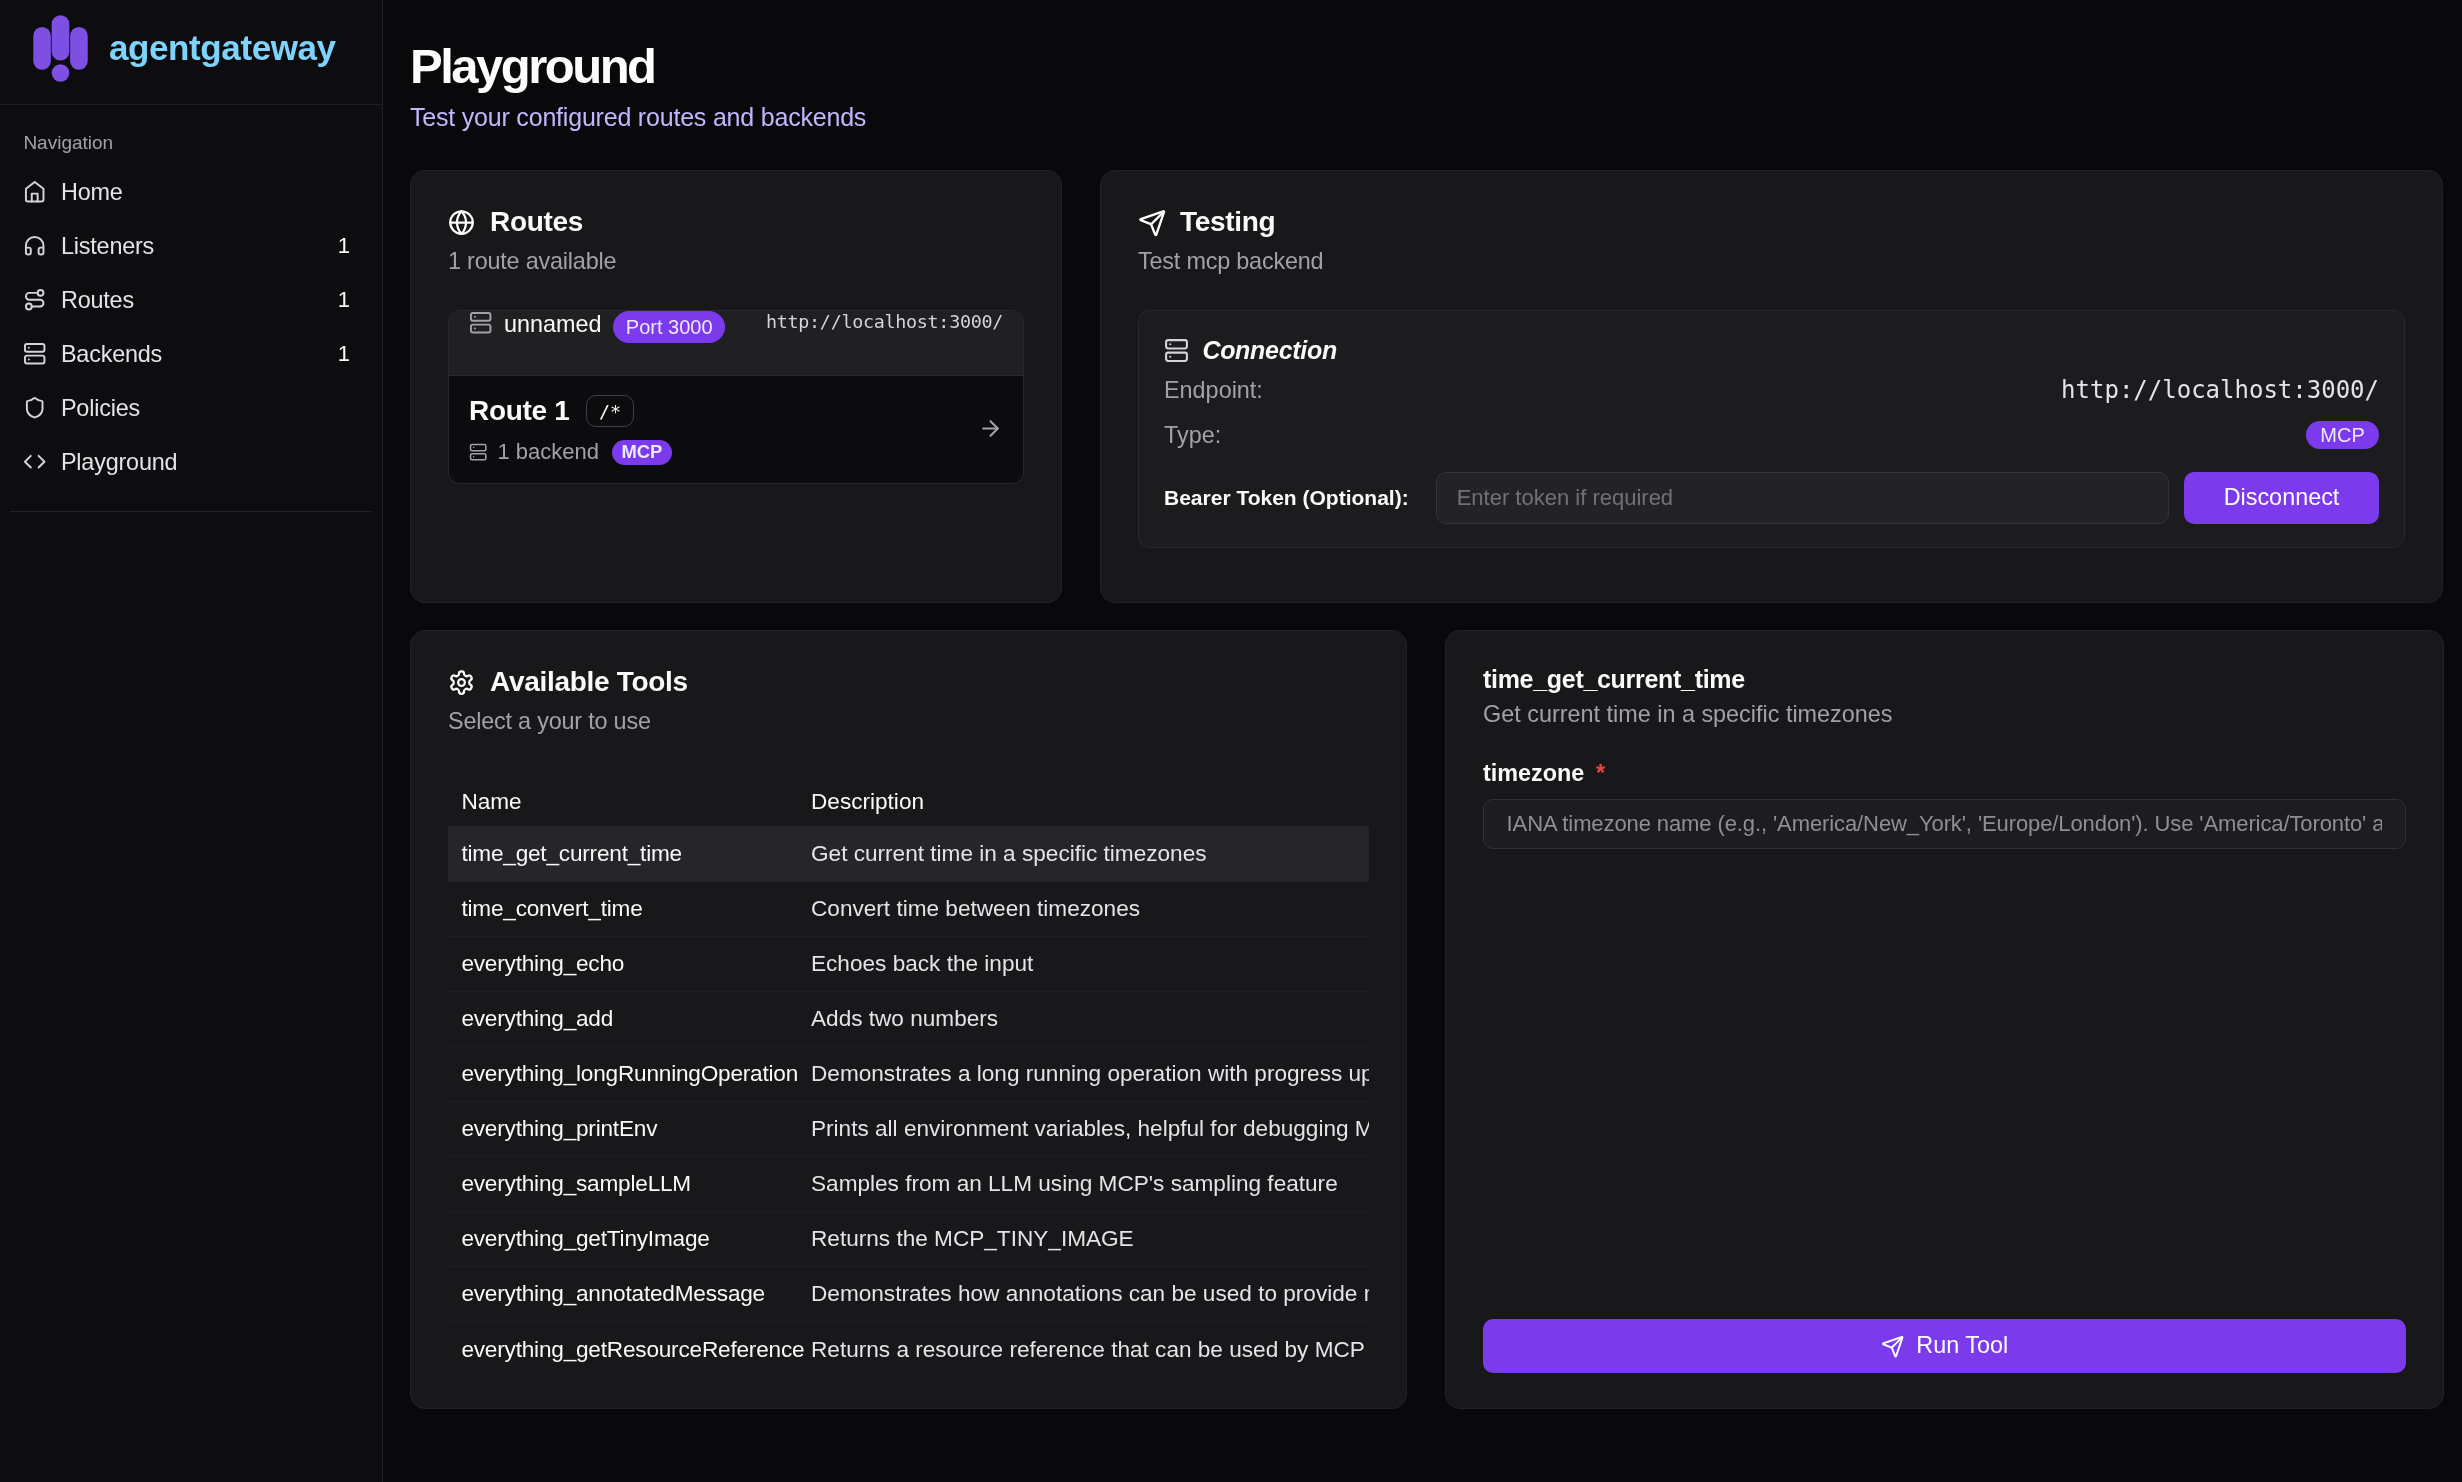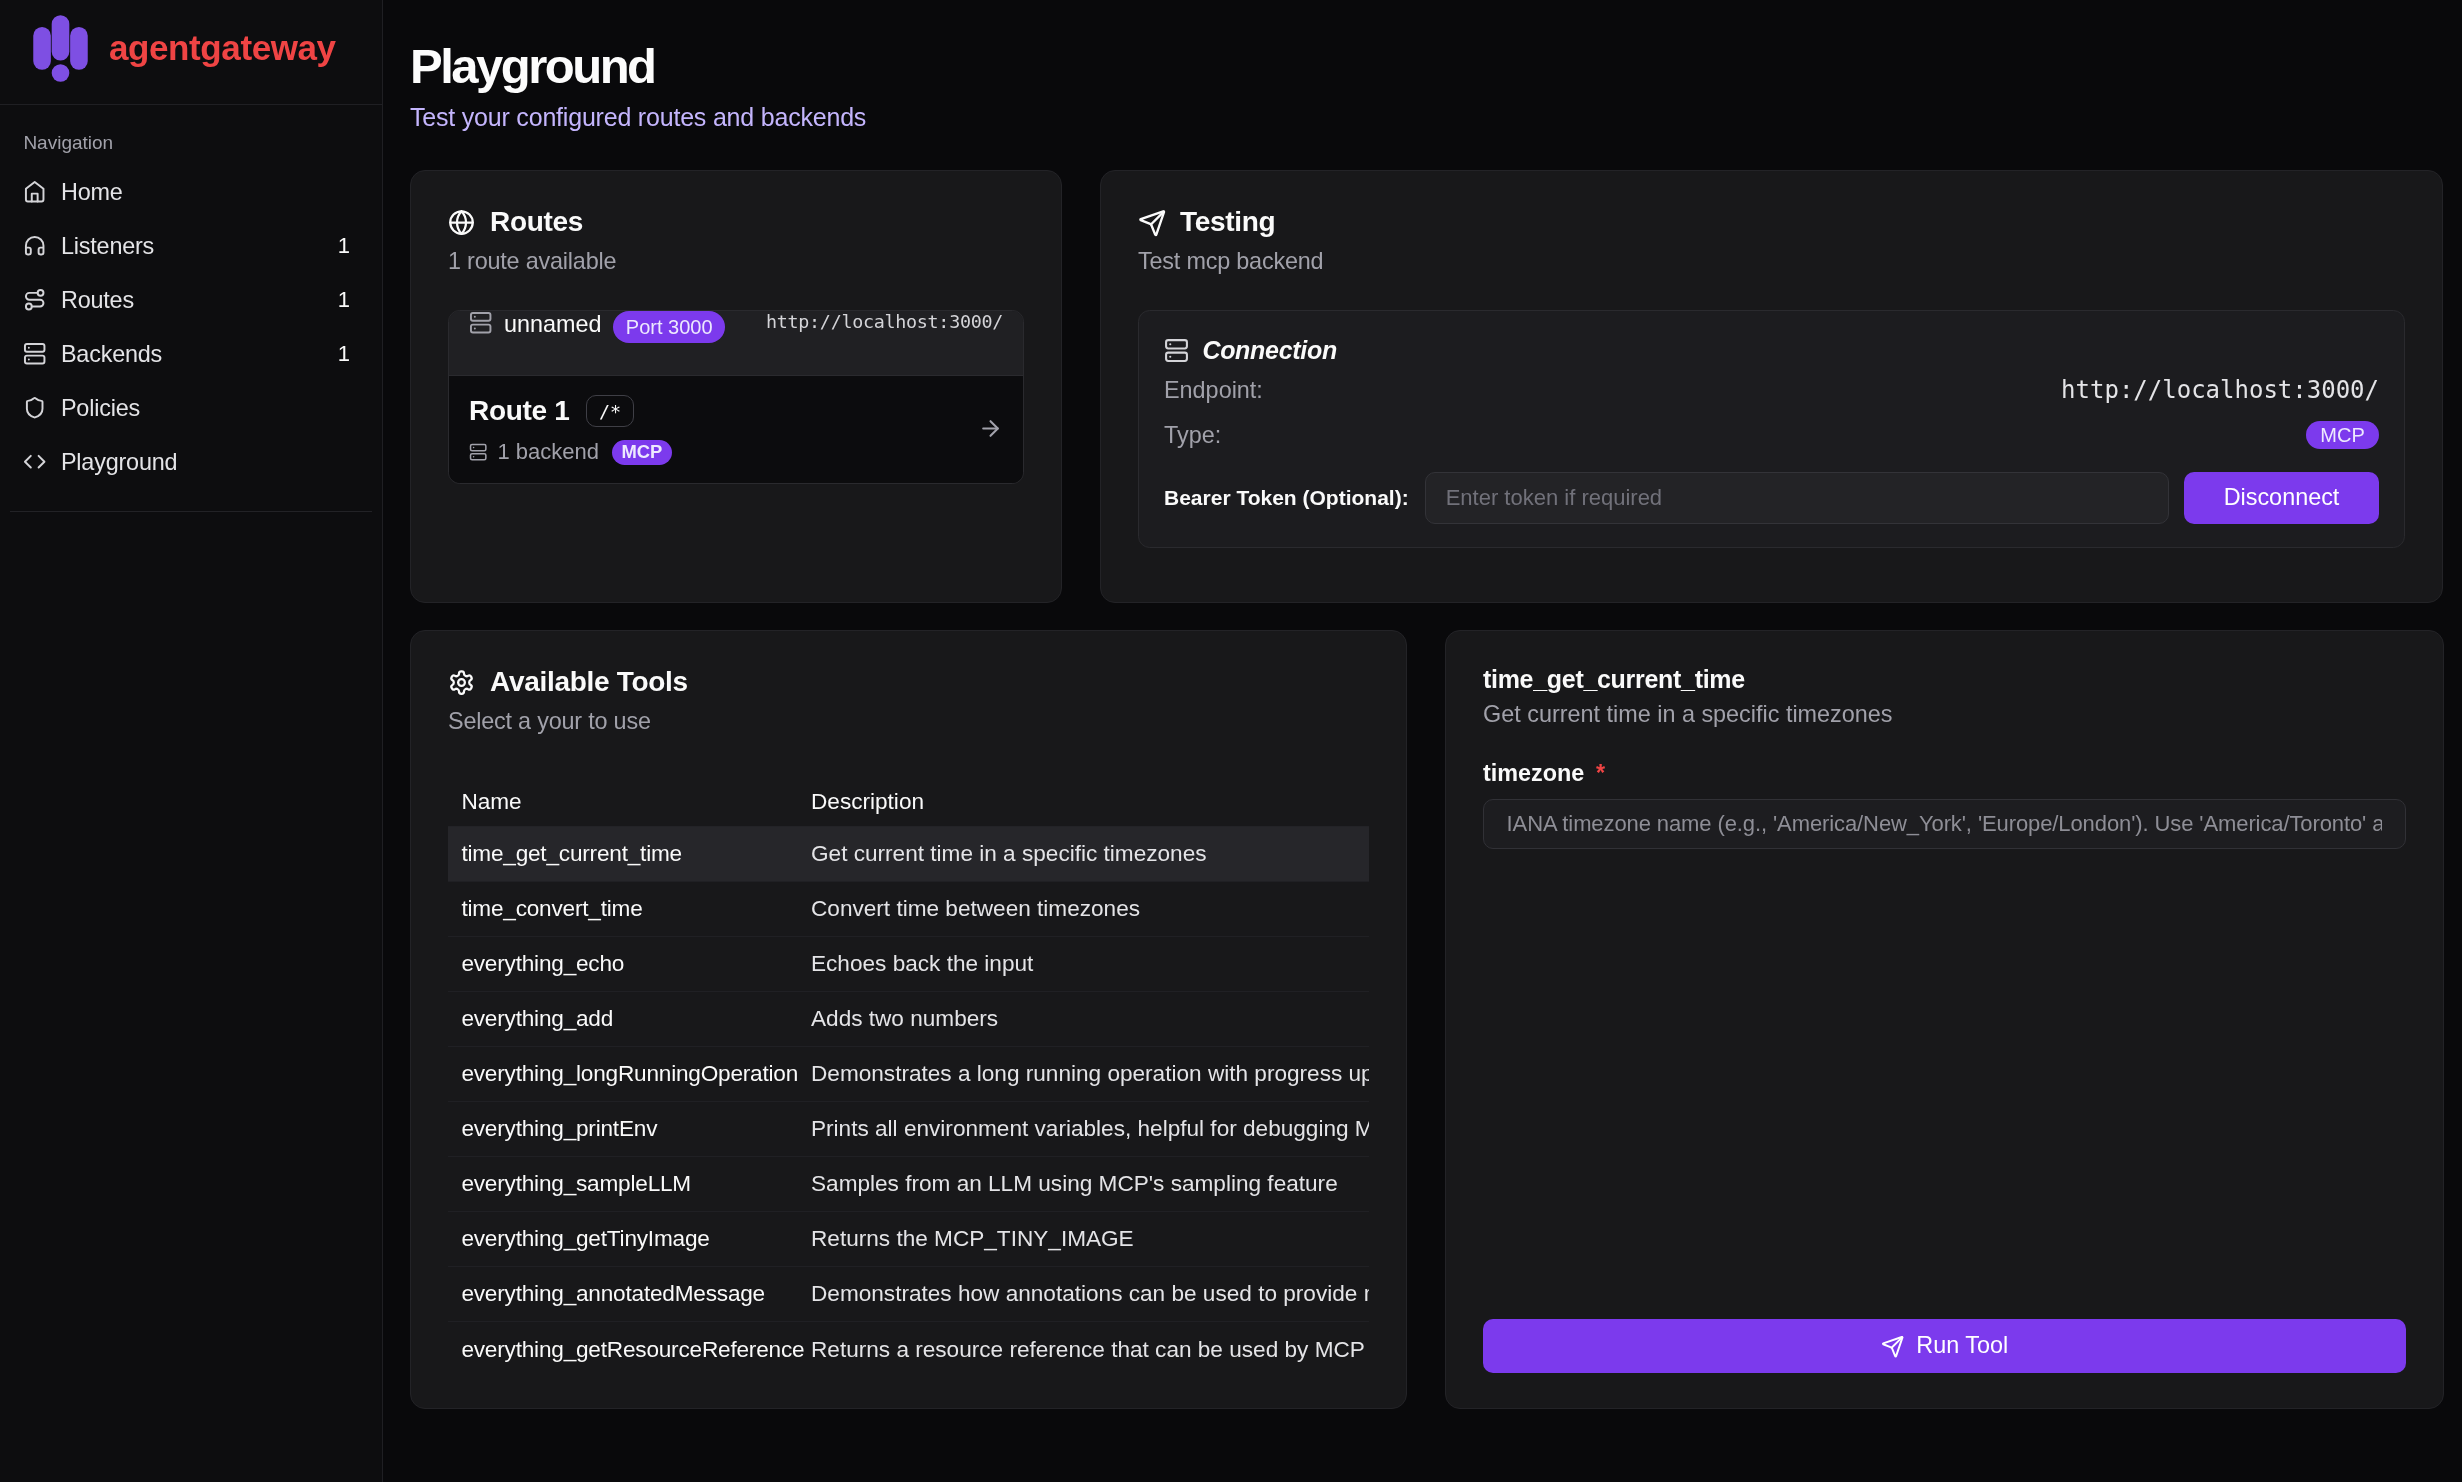--- a/index.html
+++ b/index.html
@@ -20,21 +20,21 @@
     flex-shrink:0;
   }
   .sidebar-header {
     height:105px;
     border-bottom:1.7px solid #1f1f23;
     display:flex; align-items:center;
     padding-left:32px; padding-bottom:8.4px;
   }
   .brand-name {
     font-size:35px; font-weight:700; letter-spacing:-0.4px;
-    margin-left:20px; color:#ef4444;
+    margin-left:20px; color:#7dd3fc;
   }
   .sidebar-nav { padding:25px 0 0 0; }
   .nav-section-label {
     color:#a1a1aa; font-size:19px; font-weight:500; line-height:25px;
     padding:0 0 10px 23.4px;
   }
   .nav-item {
     height:54px;
     display:flex; align-items:center;
     padding:0 32px 0 23.4px;
@@ -150,21 +150,21 @@
     margin-left:auto;
     background:#7c3aed; color:#ede9fe;
     font-size:20px; font-weight:500;
     height:28.4px; padding:0 14.2px; border-radius:14.2px;
     display:inline-flex; align-items:center;
     white-space:nowrap;
   }
   .bearer-row { display:flex; align-items:center; margin-top:22px; }
   .bearer-label { font-size:21px; font-weight:700; color:#fafafa; white-space:nowrap; }
   .bearer-input {
-    flex:1; margin-left:16px;
+    flex:1; margin-left:27px;
     height:52px;
     background:#232326;
     border:1.7px solid #333338;
     border-radius:10px;
     padding:0 20px;
     font-size:22px; color:#fafafa;
     font-family:"Liberation Sans", sans-serif;
     outline:none;
     min-width:0;
   }

